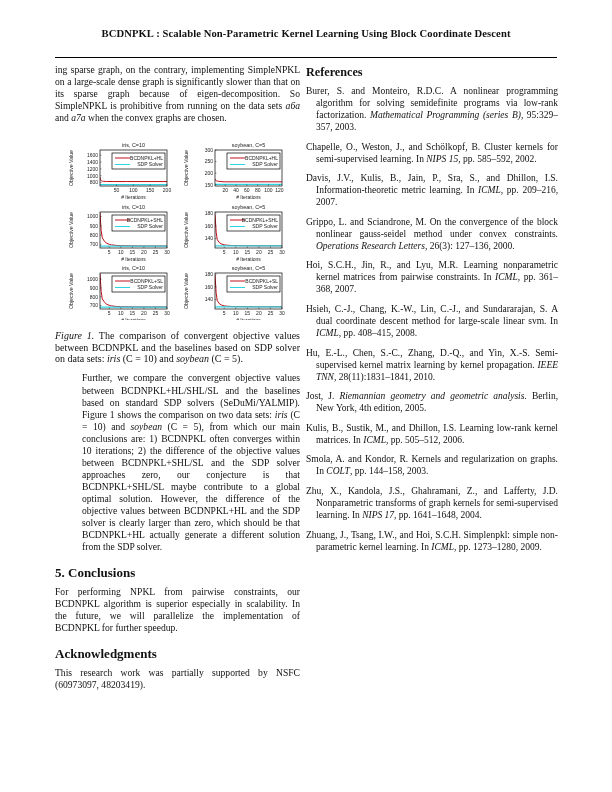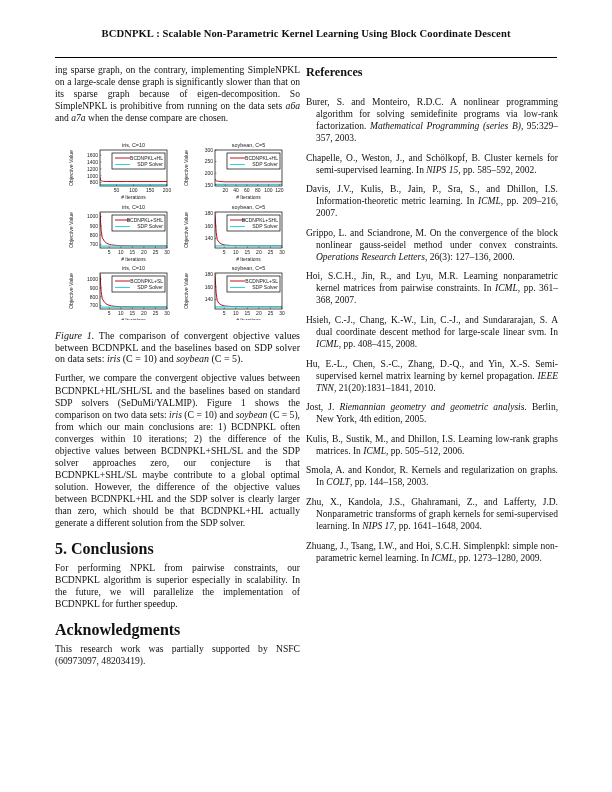--- a/index.html
+++ b/index.html
@@ -8,33 +8,33 @@
   .head-rule { position:absolute; left:55px; top:57px; width:502px; border-top:1px solid #000; }
   .col { position:absolute; top:64px; width:245px; font-family:"Liberation Serif",serif; font-size:9.6px; line-height:12.05px; text-align:justify; }
   .col-left { left:55px; }
   .col-right { left:306px; width:252px; }
   p { margin:0; }
   em { font-style:italic; }
   .fig { position:relative; width:245px; height:182px; margin-top:14px; }
   .fig svg { position:absolute; left:0; top:0; }
   .caption { margin-top:10px; font-size:10px; line-height:11.4px; }
   .caption-label { font-style:italic; }
-  .para2 { margin-top:8px; }
-  .section-title { font-weight:bold; font-size:16px; margin-top:14px; margin-bottom:7px; }
-  .refs-title { font-weight:bold; font-size:12.2px; margin-bottom:18px; margin-top:2px; }
+  .para2 { margin-top:8px;margin-left:27px; }
+  .section-title { font-weight:bold; font-size:13px; margin-top:14px; margin-bottom:7px; }
+  .refs-title { font-weight:bold; font-size:12.2px; margin-bottom:7px; margin-top:2px; }
   .ref { padding-left:10px; text-indent:-10px; margin-bottom:7.6px; font-size:9.5px; line-height:12.0px; }
 </style>
 </head>
 <body>
 
 <div class="running-head">BCDNPKL : Scalable Non-Parametric Kernel Learning Using Block Coordinate Descent</div>
 <div class="head-rule"></div>
 
 <div class="col col-left">
-  <p><span>ing sparse graph, on the contrary, implementing SimpleNPKL on a large-scale dense graph is significantly slower than that on its sparse graph because of eigen-decomposition. So SimpleNPKL is prohibitive from running on the data sets </span><em>a6a</em><span> and </span><em>a7a</em><span> when the dense compare are chosen.</span></p>
+  <p><span>ing sparse graph, on the contrary, implementing SimpleNPKL on a large-scale dense graph is significantly slower than that on its sparse graph because of eigen-decomposition. So SimpleNPKL is prohibitive from running on the data sets </span><em>a6a</em><span> and </span><em>a7a</em><span> when the convex graphs are chosen.</span></p>
 
   <div class="fig">
     <svg id="figsvg" width="245" height="182" viewBox="0 0 245 182">
         <g>
           <text x="78.5" y="9" text-anchor="middle" font-size="5.4" font-family="&quot;Liberation Sans&quot;, sans-serif" fill="#222">iris, C=10</text>
           <text x="0" y="0" text-anchor="middle" font-size="5.2" font-family="&quot;Liberation Sans&quot;, sans-serif" fill="#222" transform="translate(18,30) rotate(-90)">Objective Value</text>
           <text x="78.5" y="61" text-anchor="middle" font-size="5" font-family="&quot;Liberation Sans&quot;, sans-serif" fill="#222"># Iterations</text>
           <defs>
             <clipPath id="clip0">
               <rect x="45" y="12" width="67" height="36"></rect>
@@ -269,20 +269,20 @@
 
 <div class="col col-right">
   <div class="refs-title">References</div>
   <div id="ref-list">
       <p class="ref"><span>Burer, S. and Monteiro, R.D.C. A nonlinear programming algorithm for solving semidefinite programs via low-rank factorization. </span><em>Mathematical Programming (series B)</em><span>, 95:329–357, 2003.</span></p>
       <p class="ref"><span>Chapelle, O., Weston, J., and Schölkopf, B. Cluster kernels for semi-supervised learning. In </span><em>NIPS 15</em><span>, pp. 585–592, 2002.</span></p>
       <p class="ref"><span>Davis, J.V., Kulis, B., Jain, P., Sra, S., and Dhillon, I.S. Information-theoretic metric learning. In </span><em>ICML</em><span>, pp. 209–216, 2007.</span></p>
       <p class="ref"><span>Grippo, L. and Sciandrone, M. On the convergence of the block nonlinear gauss-seidel method under convex constraints. </span><em>Operations Research Letters</em><span>, 26(3): 127–136, 2000.</span></p>
       <p class="ref"><span>Hoi, S.C.H., Jin, R., and Lyu, M.R. Learning nonparametric kernel matrices from pairwise constraints. In </span><em>ICML</em><span>, pp. 361–368, 2007.</span></p>
       <p class="ref"><span>Hsieh, C.-J., Chang, K.-W., Lin, C.-J., and Sundararajan, S. A dual coordinate descent method for large-scale linear svm. In </span><em>ICML</em><span>, pp. 408–415, 2008.</span></p>
-      <p class="ref"><span>Hu, E.-L., Chen, S.-C., Zhang, D.-Q., and Yin, X.-S. Semi-supervised kernel matrix learning by kernel propagation. </span><em>IEEE TNN</em><span>, 21(20):1831–1841, 2010.</span></p>
+      <p class="ref"><span>Hu, E.-L., Chen, S.-C., Zhang, D.-Q., and Yin, X.-S. Semi-supervised kernel matrix learning by kernel propagation. </span><em>IEEE TNN</em><span>, 28(11):1831–1841, 2010.</span></p>
       <p class="ref"><span>Jost, J. </span><em>Riemannian geometry and geometric analysis.</em><span> Berlin, New York, 4th edition, 2005.</span></p>
-      <p class="ref"><span>Kulis, B., Sustik, M., and Dhillon, I.S. Learning low-rank graphs matrices. In </span><em>ICML</em><span>, pp. 505–512, 2006.</span></p>
+      <p class="ref"><span>Kulis, B., Sustik, M., and Dhillon, I.S. Learning low-rank kernel matrices. In </span><em>ICML</em><span>, pp. 505–512, 2006.</span></p>
       <p class="ref"><span>Smola, A. and Kondor, R. Kernels and regularization on graphs. In </span><em>COLT</em><span>, pp. 144–158, 2003.</span></p>
       <p class="ref"><span>Zhu, X., Kandola, J.S., Ghahramani, Z., and Lafferty, J.D. Nonparametric transforms of graph kernels for semi-supervised learning. In </span><em>NIPS 17</em><span>, pp. 1641–1648, 2004.</span></p>
       <p class="ref"><span>Zhuang, J., Tsang, I.W., and Hoi, S.C.H. Simplenpkl: simple non-parametric kernel learning. In </span><em>ICML</em><span>, pp. 1273–1280, 2009.</span></p>
     </div>
 </div>
 
 </body></html>

